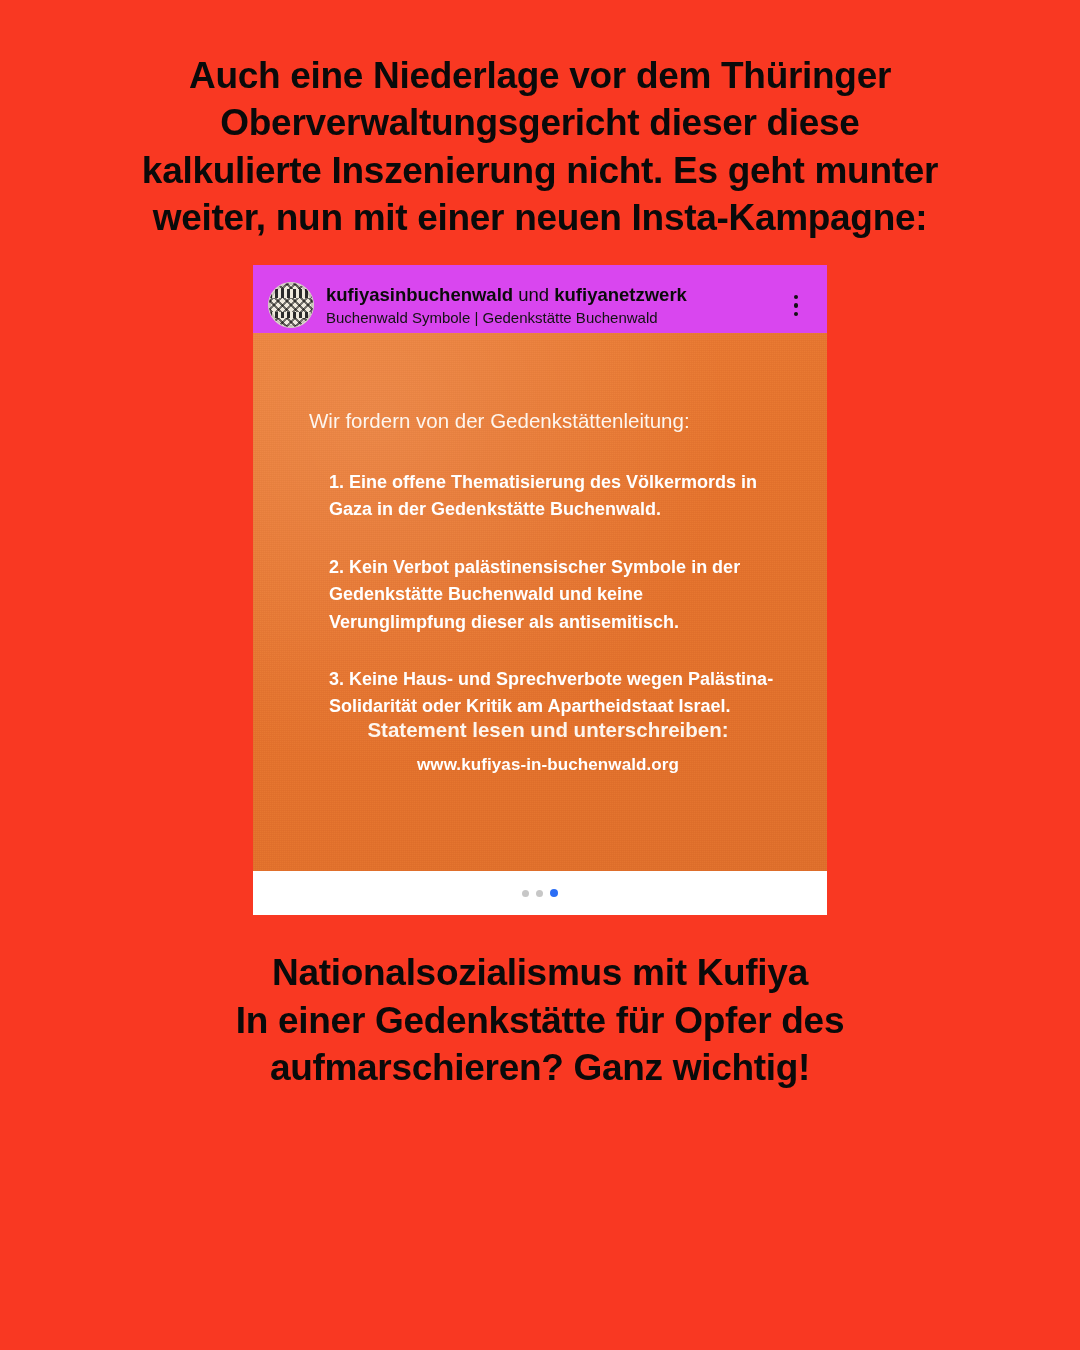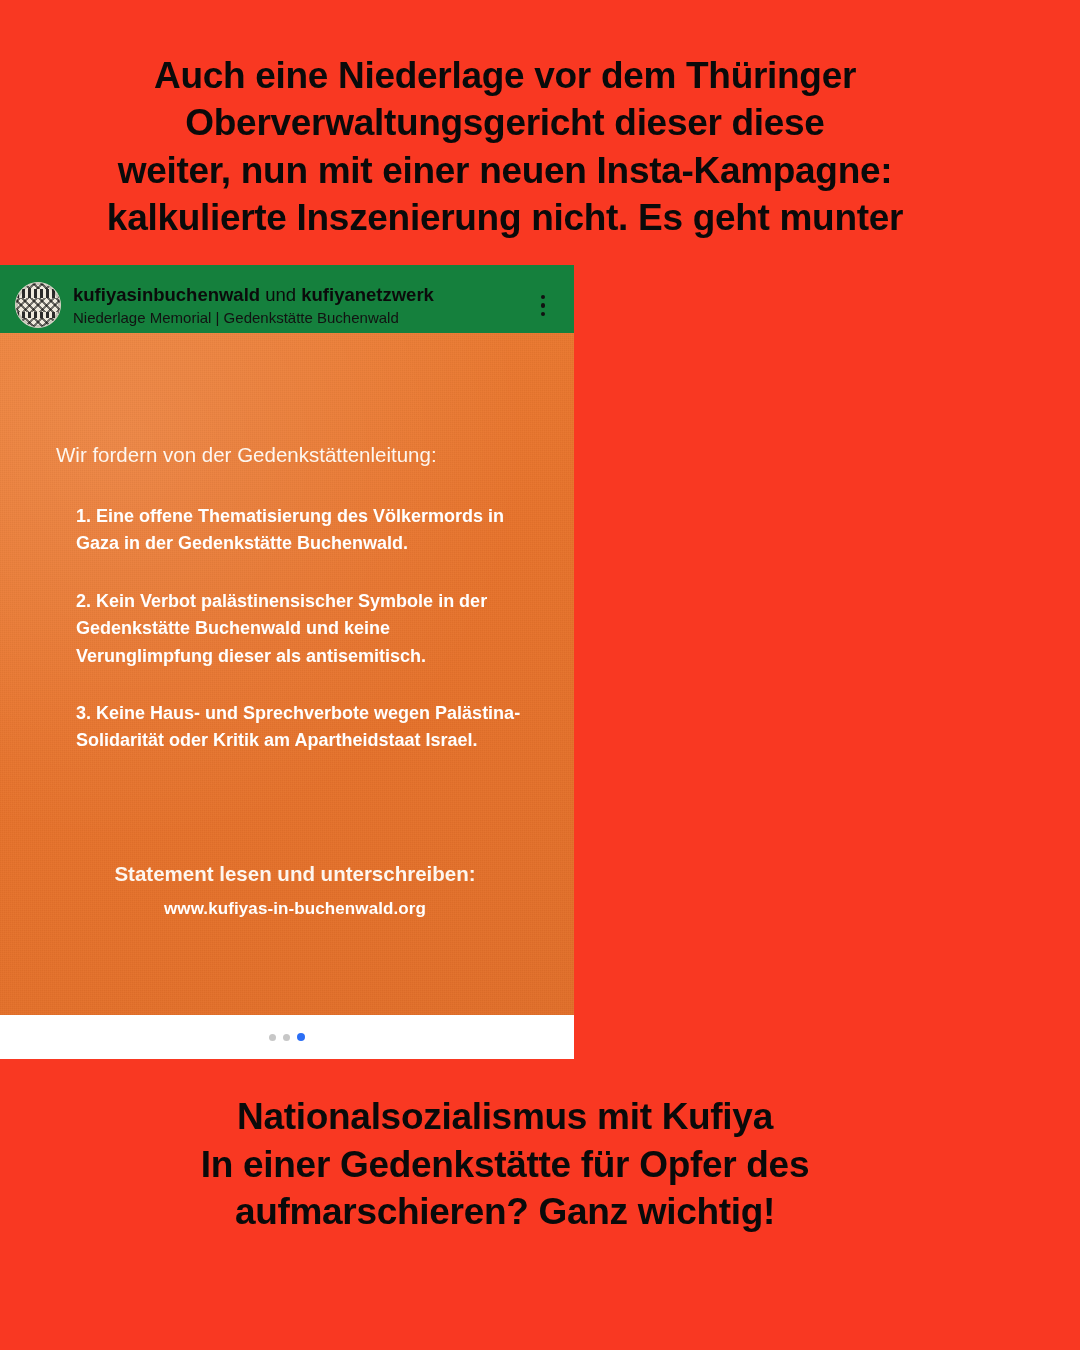--- a/index.html
+++ b/index.html
@@ -14,21 +14,21 @@
     overflow: hidden;
     position: relative;
   }
 
   .page {
     width: 1080px;
     height: 1350px;
     position: relative;
     display: flex;
     flex-direction: column;
-    align-items: flex-start;
+    align-items: center;
     border-radius: 8px;
   }
 
   .top-caption {
     width: 1010px;
     margin-top: 52px;
     text-align: center;
     font-size: 37px;
     font-weight: bold;
     line-height: 1.28;
@@ -47,21 +47,21 @@
     box-shadow: 0 0 0 0 rgba(0,0,0,0);
     display: flex;
     flex-direction: column;
   }
 
   
   .post-header {
     display: flex;
     align-items: center;
     padding: 13px 14px 1px 15px;
-    background: #15803d;
+    background: #d946ef;
     box-sizing: border-box;
     height: 68px;
   }
   .avatar {
     width: 44px;
     height: 44px;
     border-radius: 50%;
     flex: 0 0 44px;
     position: relative;
     overflow: hidden;
@@ -133,26 +133,26 @@
     width: 4.5px;
     height: 4.5px;
     border-radius: 50%;
     background: #111;
   }
 
   
   .post-image {
     position: relative;
     width: 574px;
-    height: 682px;
+    height: 538px;
     background:
       radial-gradient(circle at 22% 16%, rgba(255,255,255,0.10), rgba(255,255,255,0) 55%),
       linear-gradient(155deg, #ef8036 0%, #e8732c 45%, #e26f2a 100%);
     box-sizing: border-box;
-    padding: 108px 52px 0 56px;
+    padding: 74px 52px 0 56px;
     overflow: hidden;
   }
   .post-image::after {
     content: "";
     position: absolute;
     inset: 0;
     background-image:
       repeating-linear-gradient(0deg, rgba(0,0,0,0.018) 0 1px, rgba(255,255,255,0.012) 1px 2px),
       repeating-linear-gradient(90deg, rgba(0,0,0,0.015) 0 1px, rgba(255,255,255,0.01) 1px 2px);
     pointer-events: none;
@@ -237,38 +237,38 @@
   }
 </style>
 </head>
 <body>
 
 <div class="page">
 
   <div class="top-caption">
     <span class="line">Auch eine Niederlage vor dem Thüringer</span>
     <span class="line">Oberverwaltungsgericht dieser diese</span>
+    <span class="line">kalkulierte Inszenierung nicht. Es geht munter</span>
     <span class="line">weiter, nun mit einer neuen Insta-Kampagne:</span>
-    <span class="line">kalkulierte Inszenierung nicht. Es geht munter</span>
   </div>
 
   <div class="post-wrap">
 
     <div class="post-header">
       <div class="avatar">
         <div class="kufiya"></div>
         <div class="band"></div>
         <div class="band2"></div>
         <div class="ring"></div>
       </div>
       <div class="header-text">
         <div class="handles">
           <span class="strong">kufiyasinbuchenwald</span><span class="plain"> und </span><span class="strong">kufiyanetzwerk</span>
         </div>
-        <div class="sub-location">Niederlage Memorial | Gedenkstätte Buchenwald</div>
+        <div class="sub-location">Buchenwald Symbole | Gedenkstätte Buchenwald</div>
       </div>
       <div class="more-btn">
         <span></span>
         <span></span>
         <span></span>
       </div>
     </div>
 
     <div class="post-image">
       <div class="slide-intro">Wir fordern von der Gedenkstättenleitung:</div>

